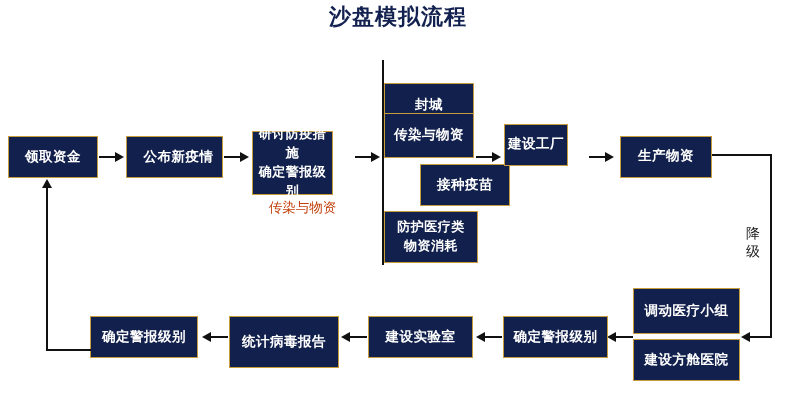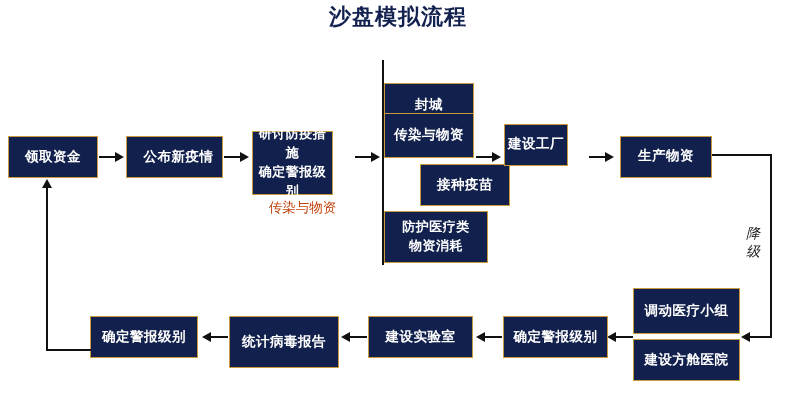--- a/index.html
+++ b/index.html
@@ -119,39 +119,39 @@
   <div class="plain-label" style="left:252px; top:199px; width:101px;">传染与物资</div>
 
   <div class="hline" style="left:355px; top:156px; width:18px;"></div>
   <div class="arrow arrow-right" style="left:371px; top:152px;"></div>
 
   <div class="vline" style="left:382px; top:60px; height:205px;"></div>
 
   <div class="node" style="left:384px; top:60px; width:90px; height:45px;margin-top:23px;">封城</div>
   <div class="node" style="left:384px; top:113px; width:90px; height:45px;">传染与物资</div>
   <div class="node" style="left:384px; top:164px; width:90px; height:42px;margin-left:36px;">接种疫苗</div>
-  <div class="node two-line" style="left:384px; top:211px; width:104px; height:52px;">防护医疗类
+  <div class="node two-line" style="left:384px; top:211px; width:94px; height:52px;">防护医疗类
 物资消耗</div>
 
   <div class="hline" style="left:476px; top:156px; width:18px;"></div>
   <div class="arrow arrow-right" style="left:492px; top:152px;"></div>
 
   <div class="node" style="left:504px; top:124px; width:64px; height:42px;font-family:Liberation Mono, monospace;">建设工厂</div>
 
   <div class="hline" style="left:589px; top:156px; width:18px;"></div>
   <div class="arrow arrow-right" style="left:605px; top:152px;"></div>
 
   <div class="node" style="left:620px; top:136px; width:92px; height:42px;font-family:Liberation Mono, monospace;">生产物资</div>
 
   <div class="hline" style="left:712px; top:154px; width:60px;"></div>
   <div class="vline" style="left:770px; top:154px; height:184px;"></div>
   <div class="hline" style="left:748px; top:336px; width:24px;"></div>
   <div class="arrow arrow-left" style="left:741px; top:332px;"></div>
 
-  <div class="vlabel" style="left:744px; top:225px;font-style:italic;">降级</div>
+  <div class="vlabel" style="left:744px; top:225px;">降级</div>
 
   <div class="node" style="left:633px; top:339px; width:107px; height:42px;">建设方舱医院</div>
   <div class="node" style="left:633px; top:288px; width:107px; height:46px;">调动医疗小组</div>
 
   <div class="hline" style="left:615px; top:336px; width:18px;"></div>
   <div class="arrow arrow-left" style="left:607px; top:332px;"></div>
 
   <div class="node" style="left:503px; top:316px; width:105px; height:42px;">确定警报级别</div>
 
   <div class="hline" style="left:484px; top:336px; width:18px;"></div>

